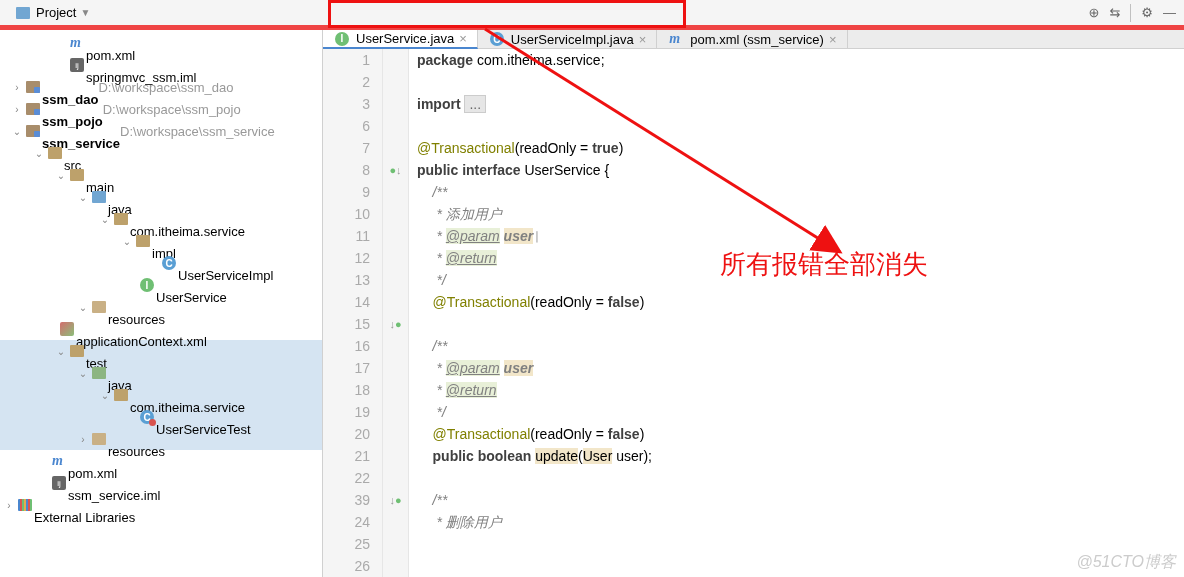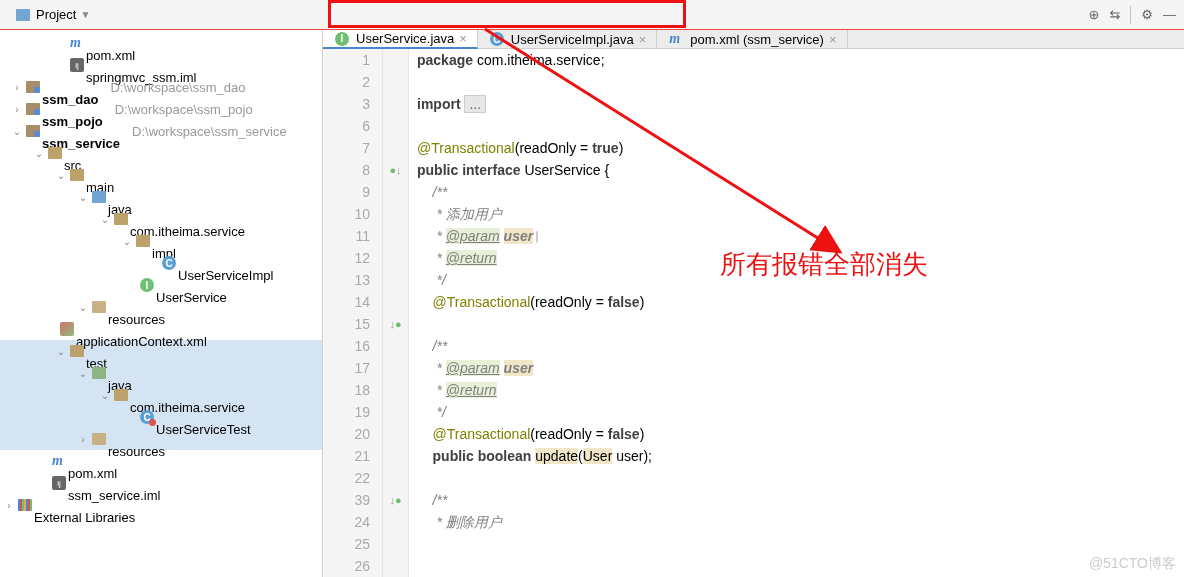--- a/index.html
+++ b/index.html
@@ -1,33 +1,33 @@
 <!DOCTYPE html>
 <html><head>
   <meta charset="utf-8">
   <style>
     * { margin: 0; padding: 0; box-sizing: border-box; font-family: "Segoe UI", Arial, sans-serif; }
     body { font-size: 13px; background: #fff; width: 1184px; height: 577px; overflow: hidden; position: relative; }
     
-    .toolbar { height: 30px; border-bottom: 1px solid #ef4444; display: flex; align-items: center; padding: 0 8px; gap: 10px; background: #f5f5f5; }
+    .toolbar { height: 30px; border-bottom: 5px solid #ef4444; display: flex; align-items: center; padding: 0 8px; gap: 10px; background: #f5f5f5; }
     .project-btn { display: flex; align-items: center; gap: 4px; padding: 2px 6px; cursor: pointer; }
     .toolbar-spacer { flex: 1; }
     .toolbar-icons { display: flex; align-items: center; gap: 10px; color: #666; }
     .toolbar-icons span { cursor: pointer; }
     .divider-v { width: 1px; height: 18px; background: #c0c0c0; }
 
     .main-area { display: flex; height: calc(100% - 30px); }
     .project-tree { width: 323px; border-right: 1px solid #d0d0d0; overflow: auto; background: #fff; padding-top: 2px; }
     
     .tree-row { display: flex; align-items: center; height: 22px; padding-left: 6px; cursor: pointer; }
     .tree-row.selected { background: #d5e4f2; }
     .tree-chevron { width: 14px; text-align: center; color: #888; font-size: 10px; }
     .tree-icon { width: 18px; display: flex; align-items: center; justify-content: center; }
     .tree-label { white-space: nowrap; margin-top: 24px; }
-    .tree-path { color: #999; margin-left: 12px; }
+    .tree-path { color: #999; margin-left: 0; }
     .tree-label.bold { font-weight: bold; }
     
     .ic-folder { width: 14px; height: 12px; background: #bda16b; border-radius: 1px; display:inline-block; }
     .ic-folder-blue { width: 14px; height: 12px; background: #71a6d2; border-radius: 1px; display:inline-block; }
     .ic-folder-green { width: 14px; height: 12px; background: #8cb581; border-radius: 1px; display:inline-block; }
     .ic-module { width: 14px; height: 12px; background: #a88d6b; border-radius: 1px; position: relative; display:inline-block; }
     .ic-module::after { content:""; position:absolute; right:0; bottom:0; width:6px; height:6px; background:#5a8dd6; border-radius:1px; }
     .ic-m { width: 14px; height: 14px; color: #4a86cf; font-weight: bold; font-style: italic; font-size: 14px; display:inline-block; line-height:14px; font-family: Georgia,serif;}
     .ic-ij { width: 14px; height: 14px; background: #666; color: #fff; font-size: 8px; display:flex; align-items:center; justify-content:center; border-radius:2px; }
     .ic-xml { width: 14px; height: 14px; background: linear-gradient(135deg,#d36d6d,#8bbf7a); border-radius:2px; display:inline-block; }
@@ -59,21 +59,21 @@
     .tag { color:#808080; font-style:italic; text-decoration:underline; background:#e8f0d8;}
     .param-hl { background:#f2e6c9; color:#808080; font-weight:bold; font-style:italic;}
     .ident { color: #000; }
     .method-hl { background:#f2e6c9; color:#000;}
     .ellips { background:#e6e6e6; border:1px solid #ccc; padding:0 4px; color:#666;}
     .caret::after { content:"丨"; color:#999; font-size:12px; margin-left:-2px;}
     
     .annotation-box { position:absolute; border: 3px solid #e11; left:328px; top:0px; width:358px; height:28px; pointer-events: none; z-index:10;}
     .annotation-text { position:absolute; left:720px; top:247px; color:#e11; font-size:26px; font-weight:500; z-index:10;}
     .annotation-arrow { position:absolute; left:430px; top:24px; z-index:9; pointer-events:none;}
-    .watermark { position:absolute; right:8px; bottom:4px; color:#ccc; font-size:14px;}
+    .watermark { position:absolute; right:8px; bottom:4px; color:#ccc; font-size:16px;font-style:italic;}
   </style>
 </head>
 <body>
 
 <div class="toolbar">
   <div class="project-btn">
     <span class="tree-icon">
         <span class="ic-folder-blue"></span>
       </span>
     <span>Project</span>

